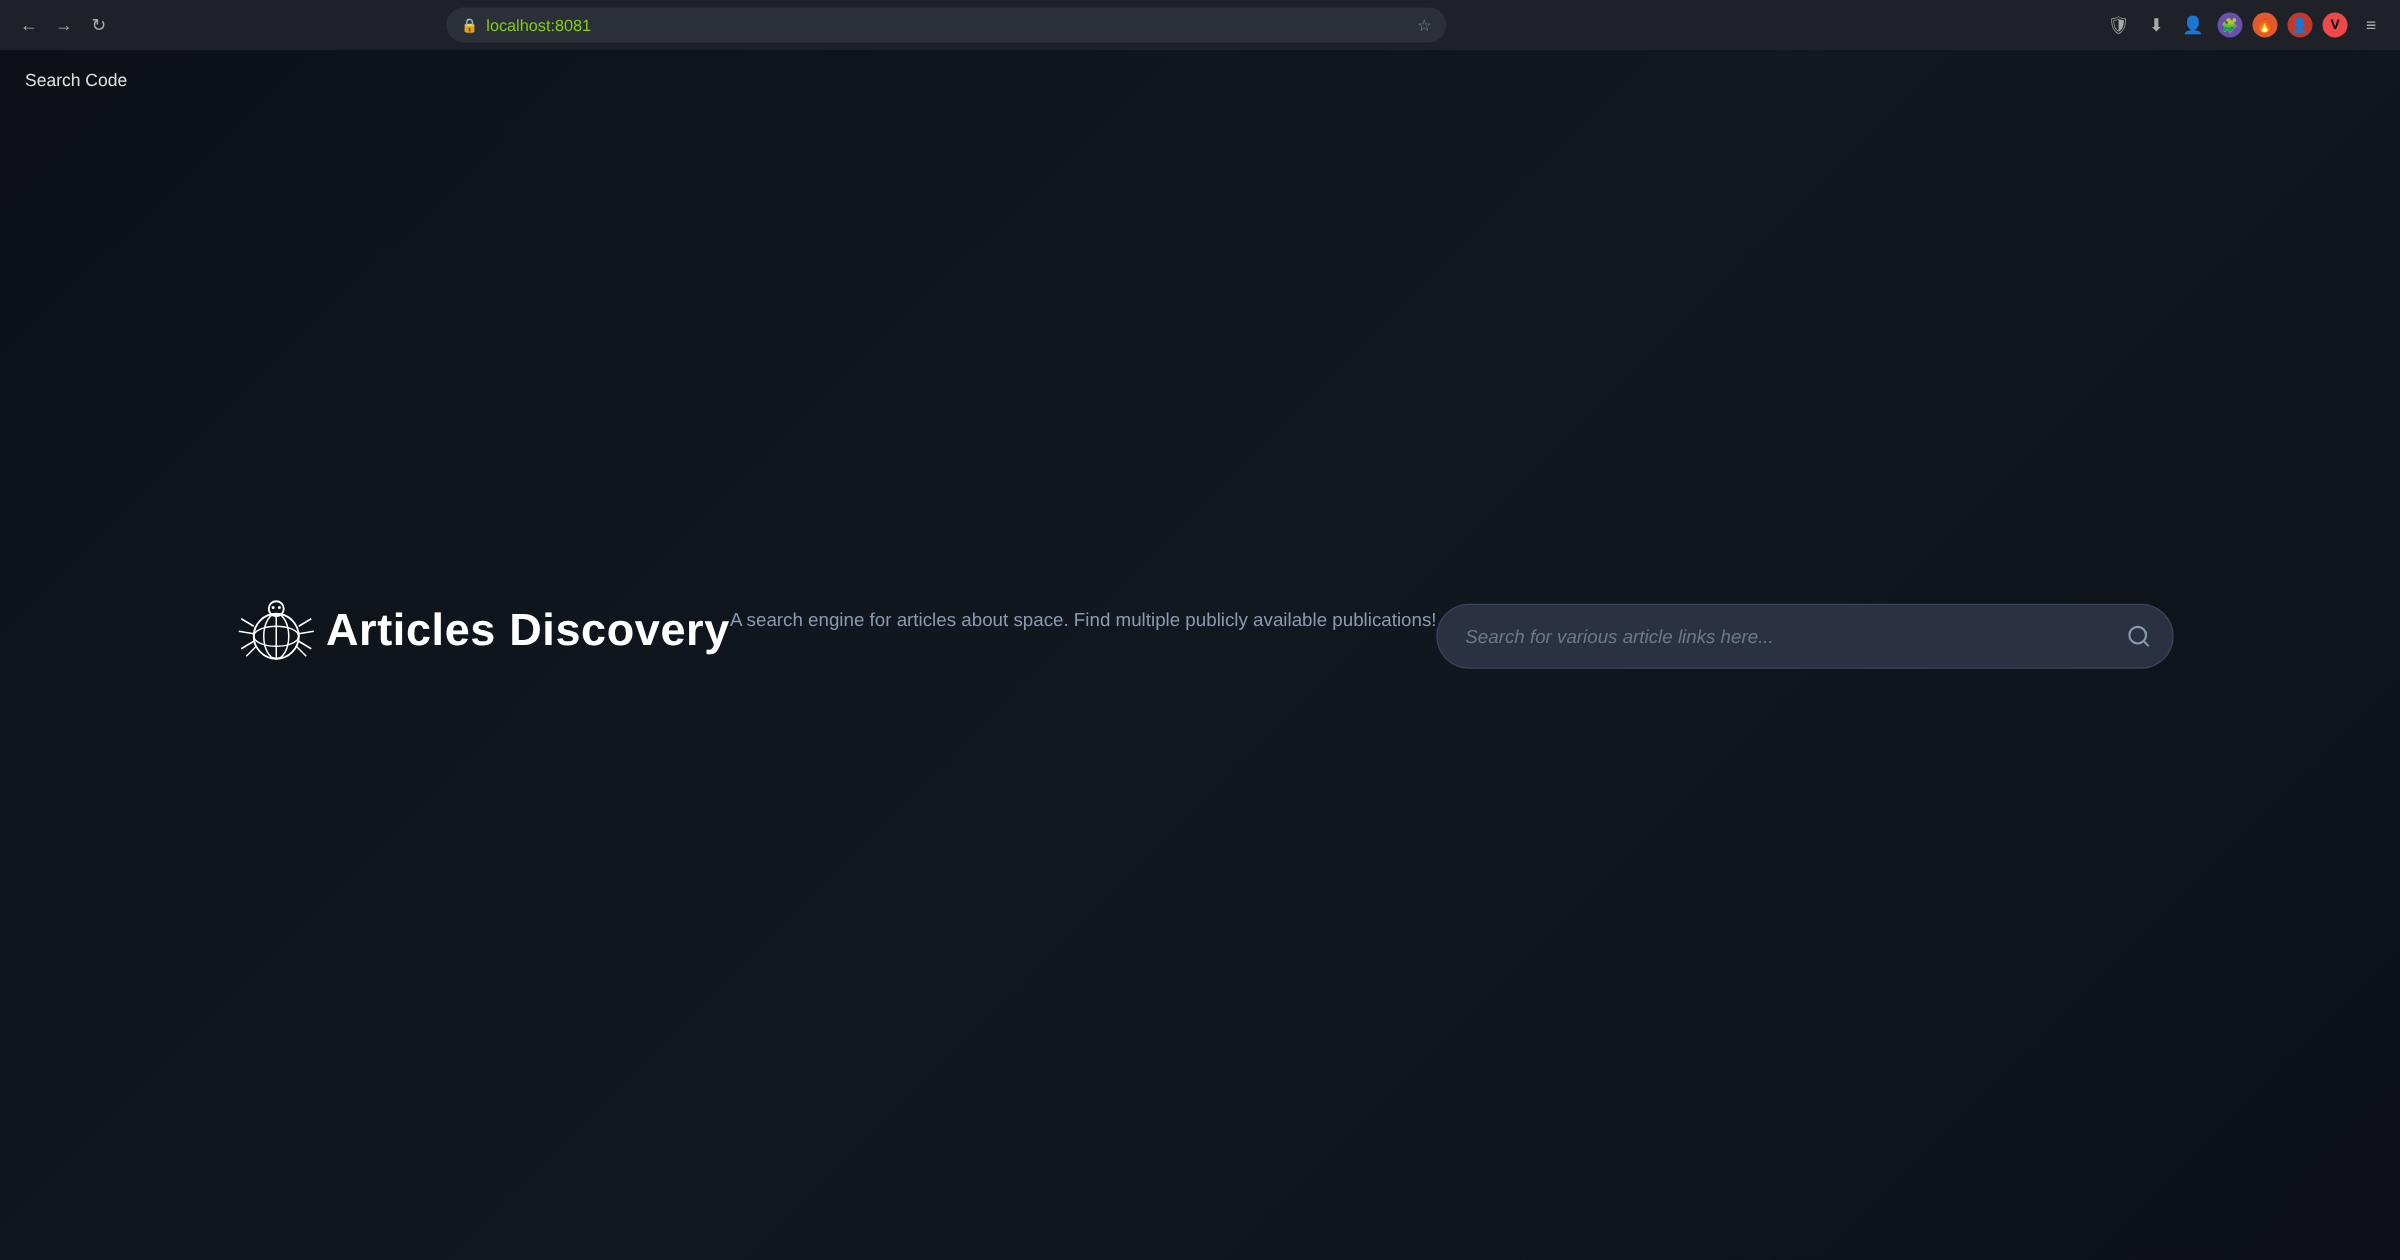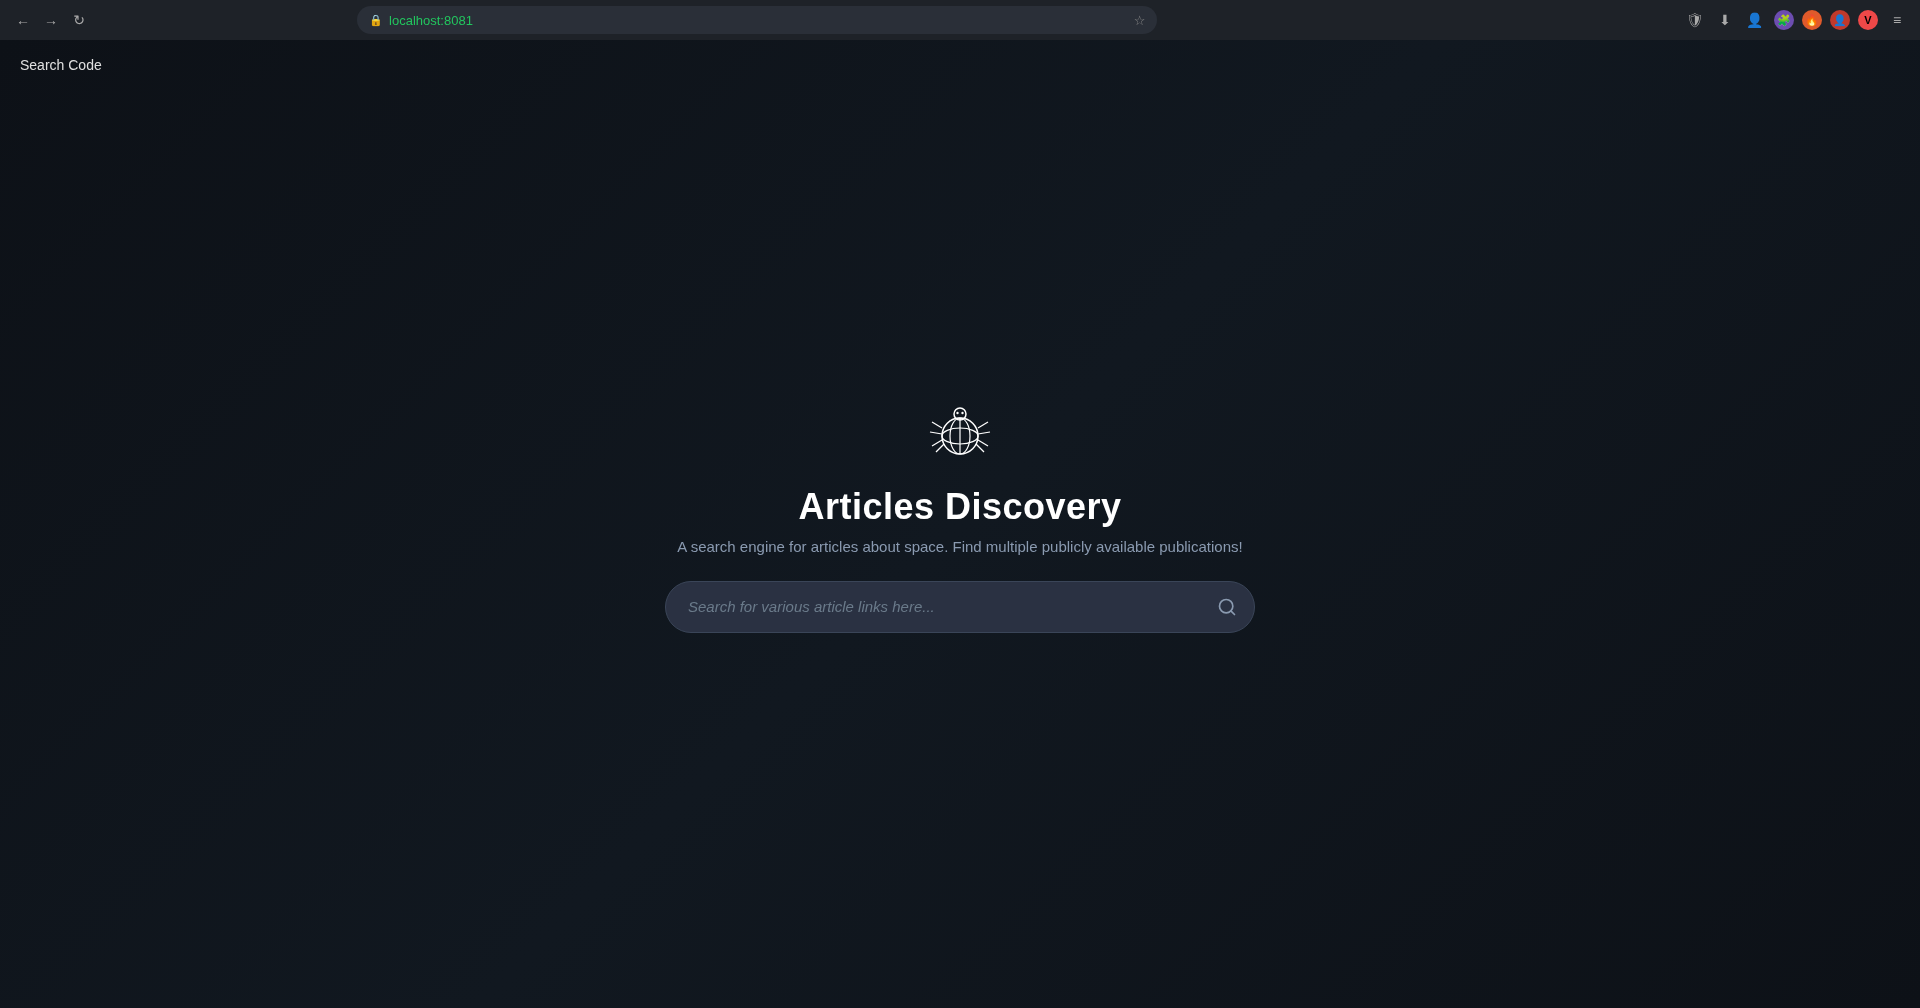--- a/index.html
+++ b/index.html
@@ -59,21 +59,21 @@
       max-width: 800px;
       margin: 0 auto;
     }
 
     .address-bar-icon {
       color: #888;
       font-size: 11px;
     }
 
     .address-bar-text {
-      color: #22c55e;
+      color: #84cc16;
       font-size: 13px;
       flex: 1;
     }
 
     .address-bar-star {
       color: #888;
       font-size: 13px;
     }
 
     .browser-right-icons {
@@ -123,21 +123,21 @@
     .source-code-link {
       color: #e0e0e0;
       font-size: 14px;
       text-decoration: none;
       cursor: pointer;
     }
 
     .main-center {
       flex: 1;
       display: flex;
-      flex-direction: column;
+      flex-direction: row;
       align-items: center;
       justify-content: center;
       padding-bottom: 80px;
     }
 
     .logo-container {
       margin-bottom: 16px;
     }
 
     .spider-icon {

